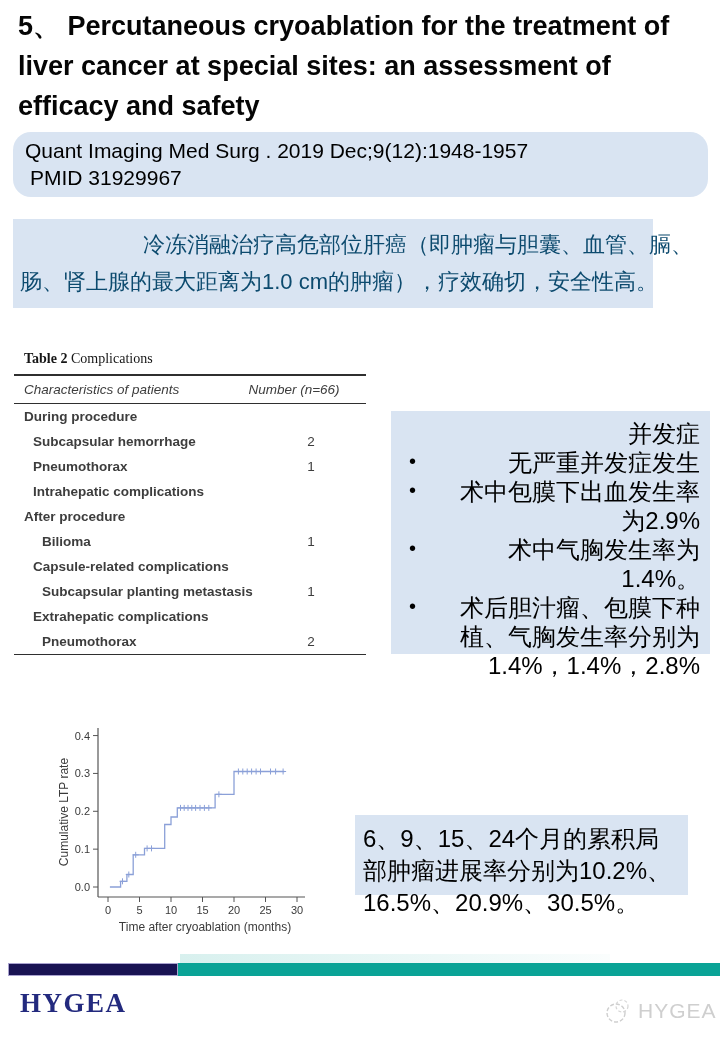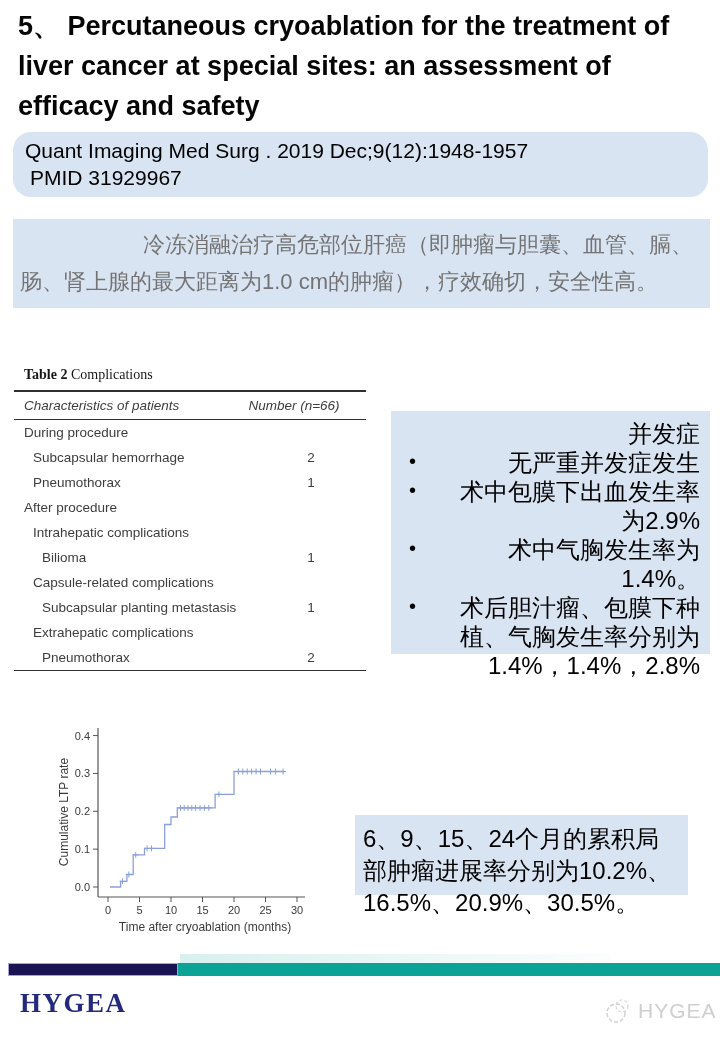--- a/index.html
+++ b/index.html
@@ -14,36 +14,36 @@
   .slide{position:relative;width:720px;height:1040px;background:#ffffff;overflow:hidden;}
 
   .title{position:absolute;left:18px;top:6px;width:668px;
     font-size:27px;font-weight:bold;line-height:40px;color:#050505;letter-spacing:0px;}
 
   .citation{position:absolute;left:13px;top:132px;width:695px;height:65px;
     background:var(--box-blue);padding-top:5px;font-size:21px;line-height:27px;color:#000;border-radius:18px;}
   .citation .c1{padding-left:12px;}
   .citation .c2{padding-left:17px;}
 
-  .summary{position:absolute;left:13px;top:219px;width:697px;height:89px;
-    background:var(--box-blue);padding-top:7px;font-size:22px;line-height:37px;color:#737373;}
+  .summary{position:absolute;left:13px;top:219px;width:640px;height:89px;
+    background:var(--box-blue);padding-top:7px;font-size:22px;line-height:37px;color:#0c4a6e;}
   .summary .s1{padding-left:130px;white-space:nowrap;}
   .summary .s2{padding-left:7px;white-space:nowrap;}
 
-  .paper-table{position:absolute;left:14px;top:367px;width:352px;background:#fff;color:#3d3d3d;}
+  .paper-table{position:absolute;left:14px;top:351px;width:352px;background:#fff;color:#3d3d3d;}
   .tcaption{font-family:"Liberation Serif",serif;font-size:14px;color:#151515;
     padding-left:10px;margin-bottom:7px;}
   .tcaption .cb{font-weight:bold;}
   .rule2{border-top:2px solid #2f2f2f;}
   .rule1{border-top:1.5px solid #2f2f2f;}
   .thead{display:flex;align-items:center;height:27px;padding:0 12px 0 10px;font-size:13.5px;font-style:italic;}
   .thead .hlabel{flex:1;}
   .thead .hvalue{width:120px;text-align:center;}
   .trow{display:flex;align-items:center;height:25px;padding-right:12px;font-size:13.5px;}
-  .trow .tlabel{flex:1;}
+  .trow .tlabel{flex:1;font-weight:bold;}
   .trow .tvalue{width:86px;text-align:center;}
 
   .comp-box{position:absolute;left:391px;top:411px;width:319px;height:243px;
     background:var(--box-blue);padding:8px 10px 0 10px;font-size:24px;line-height:29px;color:#000;text-align:right;}
   .comp-box .cb-title{margin-bottom:0;}
   .comp-box ul{list-style:none;}
   .comp-box li{position:relative;padding-left:36px;}
   .comp-box li .dot{position:absolute;left:8px;top:-1px;font-size:20px;}
 
   .chart-fig{position:absolute;left:55px;top:700px;width:335px;height:240px;background:#fff;}
@@ -98,25 +98,25 @@
         </div>
         <div class="trow">
           <span class="tlabel" style="padding-left: 19px;">Subcapsular hemorrhage</span>
           <span class="tvalue">2</span>
         </div>
         <div class="trow">
           <span class="tlabel" style="padding-left: 19px;">Pneumothorax</span>
           <span class="tvalue">1</span>
         </div>
         <div class="trow">
+          <span class="tlabel" style="padding-left: 19px;">Intrahepatic complications</span>
+          <span class="tvalue"></span>
+        </div>
+        <div class="trow">
           <span class="tlabel" style="padding-left: 10px;">After procedure</span>
-          <span class="tvalue"></span>
-        </div>
-        <div class="trow">
-          <span class="tlabel" style="padding-left: 19px;">Intrahepatic complications</span>
           <span class="tvalue"></span>
         </div>
         <div class="trow">
           <span class="tlabel" style="padding-left: 28px;">Bilioma</span>
           <span class="tvalue">1</span>
         </div>
         <div class="trow">
           <span class="tlabel" style="padding-left: 19px;">Capsule-related complications</span>
           <span class="tvalue"></span>
         </div>

